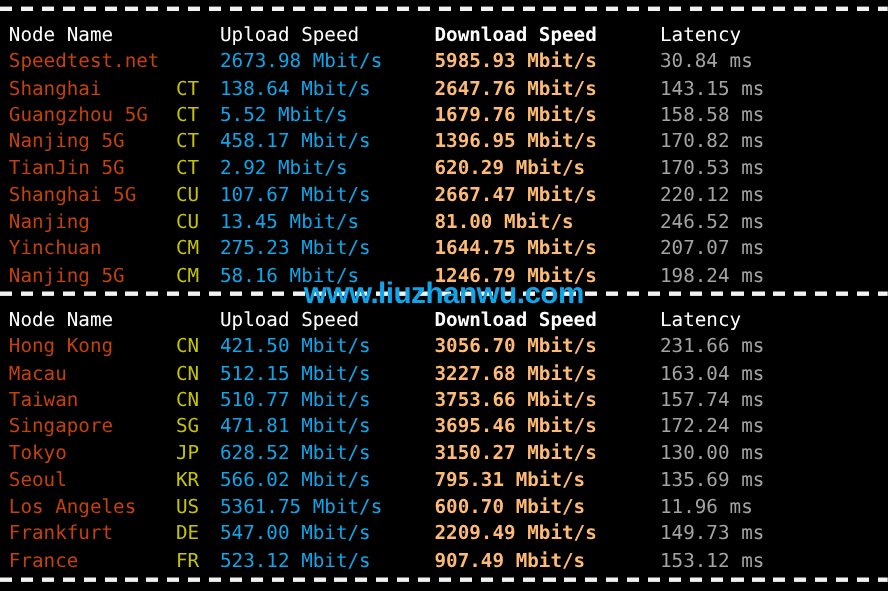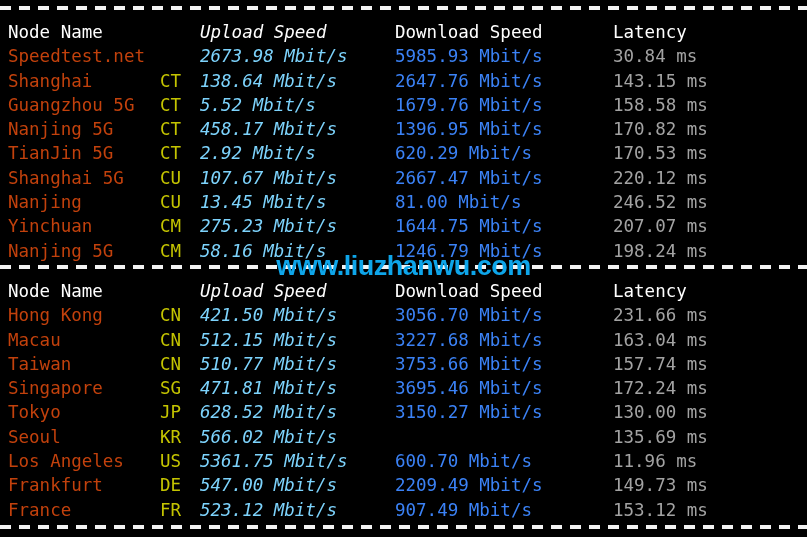--- a/index.html
+++ b/index.html
@@ -55,30 +55,30 @@
   }
 
   .cell {
     position: absolute;
     top: 0;
     white-space: pre;
   }
 
   .c-node  { left: 8px; }
   .c-isp   { left: 160px; }
-  .c-up    { left: 200px; font-style: italic; }
-  .c-down  { left: 395px; }
-  .c-lat   { left: 613px; }
+  .c-up    { left: 200px; }
+  .c-down  { left: 395px; font-weight: bold; }
+  .c-lat   { left: 600px; }
 
   
   .hdr   { color: #ffffff; }
   .node  { color: #c2410c; }
   .isp   { color: #c4c400; }
-  .up    { color: #7dd3fc; }
-  .down  { color: #3b82f6; }
+  .up    { color: #0ea5e9; }
+  .down  { color: #fdba74; }
   .lat   { color: #a3a3a3; }
 
   
   #watermark {
     position: absolute;
     left: 0;
     top: 249px;
     width: 807px;
     text-align: center;
     font-family: "Liberation Sans", "DejaVu Sans", sans-serif;
@@ -115,21 +115,21 @@
 
   <div id="watermark">www.liuzhanwu.com</div>
 
   <div class="table" id="table-1" style="top:279px;">
       <div class="row"><div class="cell c-node hdr">Node Name</div><div class="cell c-up hdr">Upload Speed</div><div class="cell c-down hdr">Download Speed</div><div class="cell c-lat hdr">Latency</div></div>
       <div class="row"><div class="cell c-node node">Hong Kong</div><div class="cell c-isp isp">CN</div><div class="cell c-up up">421.50 Mbit/s</div><div class="cell c-down down">3056.70 Mbit/s</div><div class="cell c-lat lat">231.66 ms</div></div>
       <div class="row"><div class="cell c-node node">Macau</div><div class="cell c-isp isp">CN</div><div class="cell c-up up">512.15 Mbit/s</div><div class="cell c-down down">3227.68 Mbit/s</div><div class="cell c-lat lat">163.04 ms</div></div>
       <div class="row"><div class="cell c-node node">Taiwan</div><div class="cell c-isp isp">CN</div><div class="cell c-up up">510.77 Mbit/s</div><div class="cell c-down down">3753.66 Mbit/s</div><div class="cell c-lat lat">157.74 ms</div></div>
       <div class="row"><div class="cell c-node node">Singapore</div><div class="cell c-isp isp">SG</div><div class="cell c-up up">471.81 Mbit/s</div><div class="cell c-down down">3695.46 Mbit/s</div><div class="cell c-lat lat">172.24 ms</div></div>
       <div class="row"><div class="cell c-node node">Tokyo</div><div class="cell c-isp isp">JP</div><div class="cell c-up up">628.52 Mbit/s</div><div class="cell c-down down">3150.27 Mbit/s</div><div class="cell c-lat lat">130.00 ms</div></div>
-      <div class="row"><div class="cell c-node node">Seoul</div><div class="cell c-isp isp">KR</div><div class="cell c-up up">566.02 Mbit/s</div><div class="cell c-lat lat">135.69 ms</div></div>
+      <div class="row"><div class="cell c-node node">Seoul</div><div class="cell c-isp isp">KR</div><div class="cell c-up up">566.02 Mbit/s</div><div class="cell c-down down">795.31 Mbit/s</div><div class="cell c-lat lat">135.69 ms</div></div>
       <div class="row"><div class="cell c-node node">Los Angeles</div><div class="cell c-isp isp">US</div><div class="cell c-up up">5361.75 Mbit/s</div><div class="cell c-down down">600.70 Mbit/s</div><div class="cell c-lat lat">11.96 ms</div></div>
       <div class="row"><div class="cell c-node node">Frankfurt</div><div class="cell c-isp isp">DE</div><div class="cell c-up up">547.00 Mbit/s</div><div class="cell c-down down">2209.49 Mbit/s</div><div class="cell c-lat lat">149.73 ms</div></div>
       <div class="row"><div class="cell c-node node">France</div><div class="cell c-isp isp">FR</div><div class="cell c-up up">523.12 Mbit/s</div><div class="cell c-down down">907.49 Mbit/s</div><div class="cell c-lat lat">153.12 ms</div></div>
     </div>
 
   <div class="divider" style="top:525px;"></div>
 
 </div>
 
 </body></html>

